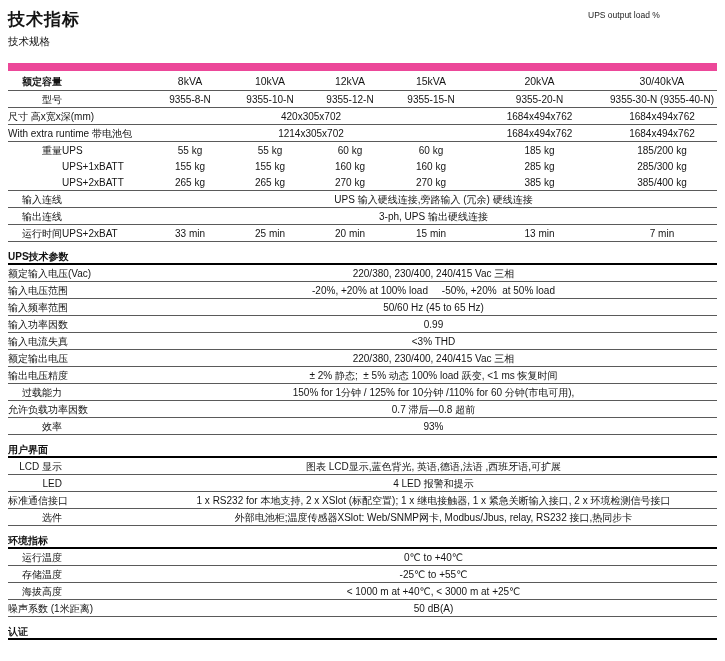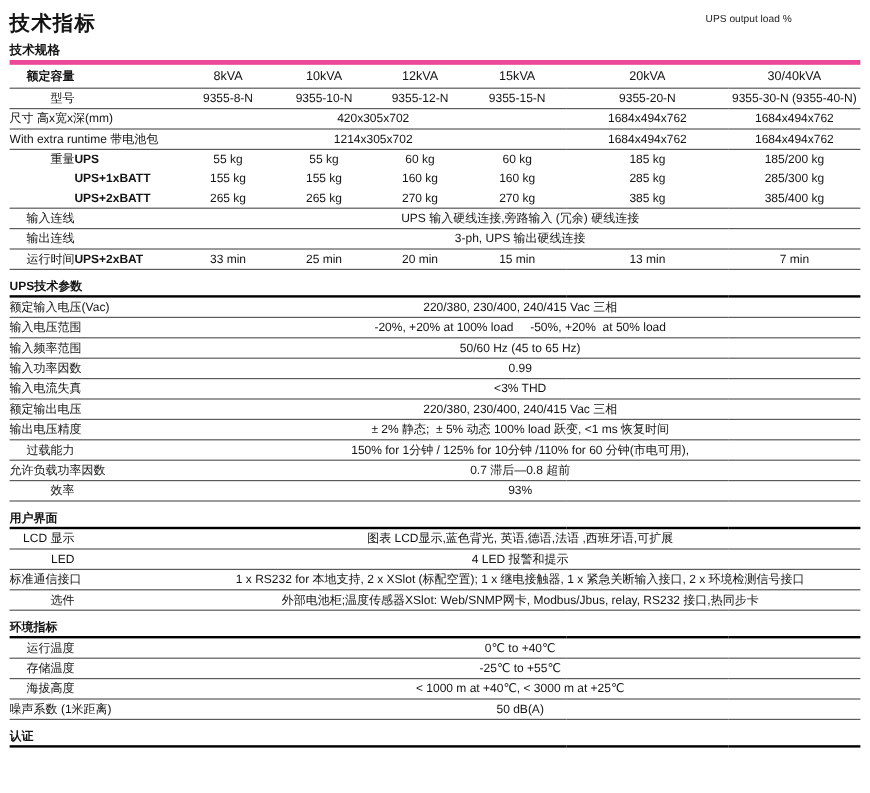--- a/index.html
+++ b/index.html
@@ -10,35 +10,35 @@
     -webkit-font-smoothing:antialiased;
   }
   .page{position:relative;padding:6px 8px 0 8px;}
   .page-title{
     font-size:17px;font-weight:bold;margin:2px 0 4px 0;letter-spacing:1px;
   }
   .corner-note{
     position:absolute;top:10px;left:588px;font-size:8.5px;color:#222;white-space:pre;
   }
   .subtitle{
-    font-size:10.5px;font-weight:bold;border-bottom:4px solid #ec4899;
-    padding-bottom:1px;margin-bottom:0;
+    font-size:10.5px;font-weight:normal;border-bottom:8px solid #ec4899;
+    padding-bottom:14px;margin-bottom:0;
   }
   table.spec{
     border-collapse:collapse;width:709px;table-layout:fixed;margin-top:1px;
   }
   table.spec td{
     font-size:10px;height:14px;line-height:13px;padding:1px 0 1px 0;
     vertical-align:middle;border-bottom:1px solid #5a5a5a;
     overflow:hidden;
   }
   tr.nb td{border-bottom:none;}
   td.lbl{text-align:left;white-space:nowrap;padding-left:1px;}
   td.lbl .l1{display:inline-block;min-width:54px;text-align:right;}
-  td.lbl .l2{display:inline-block;font-weight:bold;}
+  td.lbl .l2{display:inline-block;}
   td.val{text-align:center;white-space:pre;}
   tr.hdr td{font-size:10.5px;height:16px;}
   tr.hdr td.lbl{font-weight:bold;font-size:10px;}
   tr.section-row td{
     border-bottom:2px solid #000;font-weight:bold;font-size:10px;
     padding-top:7px;padding-bottom:0;vertical-align:bottom;text-align:left;
   }
 </style>
 </head>
 <body>

